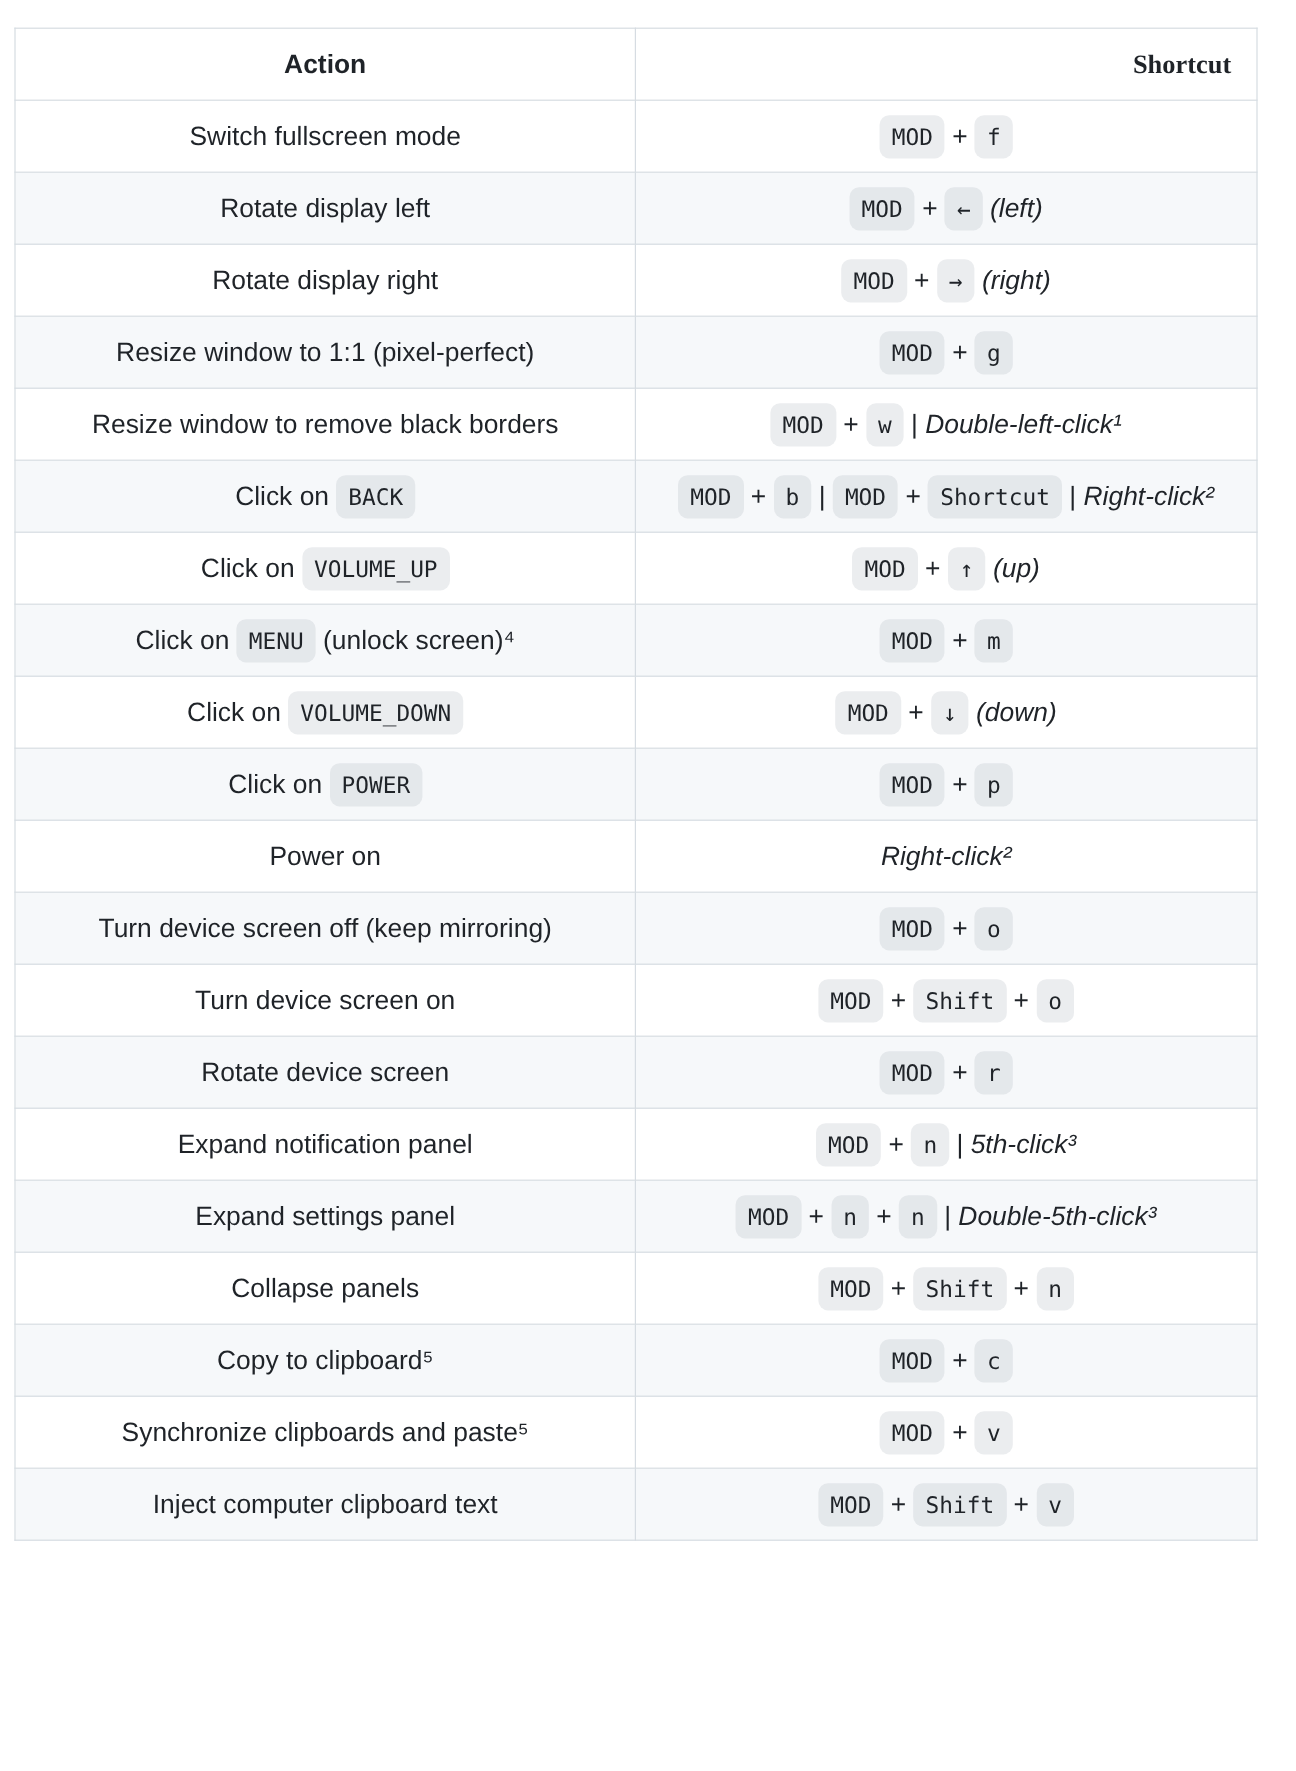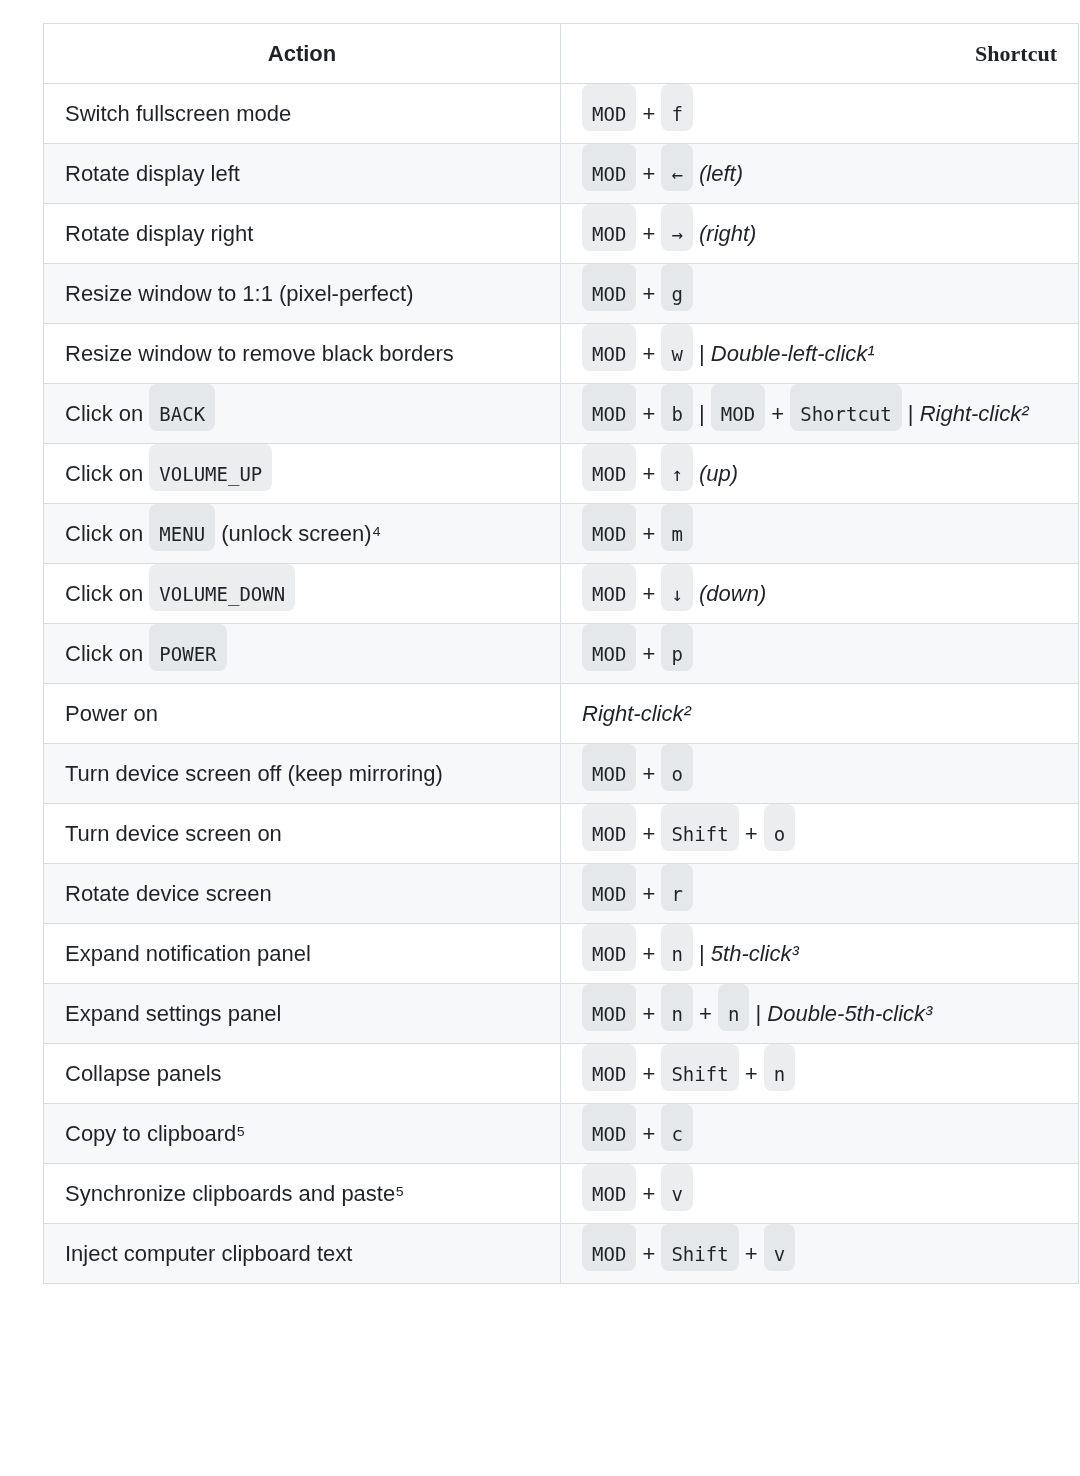--- a/index.html
+++ b/index.html
@@ -8,29 +8,29 @@
     width: 1080px;
     height: 1476px;
     overflow: hidden;
     background: #ffffff;
     font-family: "Liberation Sans", sans-serif;
     color: #1f2328;
   }
   table.shortcuts {
     border-collapse: collapse;
     table-layout: fixed;
-    margin: 23px 0 0 43px;
+    margin: 23px 0 0 12px;
     width: 1035px;
     font-size: 22px;
     line-height: 35px;
   }
   th, td {
     border: 1px solid #d6dce2;
     padding: 12px 21px;
-    text-align: left;
+    text-align: center;
     vertical-align: middle;
   }
   thead th {
     font-weight: 700;
   }
   thead th.action-col {
     text-align: center; 
   }
   thead th.shortcut-col {
     text-align: right;
@@ -38,21 +38,21 @@
   }
   tbody tr:nth-child(even) td {
     background: #f6f8fa;
   }
   kbd, code.chip {
     font-family: "DejaVu Sans Mono", "Liberation Mono", monospace;
     font-size: 19px;
     line-height: 1;
     background: rgba(175, 184, 193, 0.25);
     border-radius: 8px;
-    padding: 19px 10px 6px 10px;
+    padding: 8px 10px 6px 10px;
     white-space: nowrap;
     color: #1f2328;
   }
   em.alt {
     font-style: italic;
   }
   td.shortcut-cell {
     white-space: nowrap;
   }
 </style>

